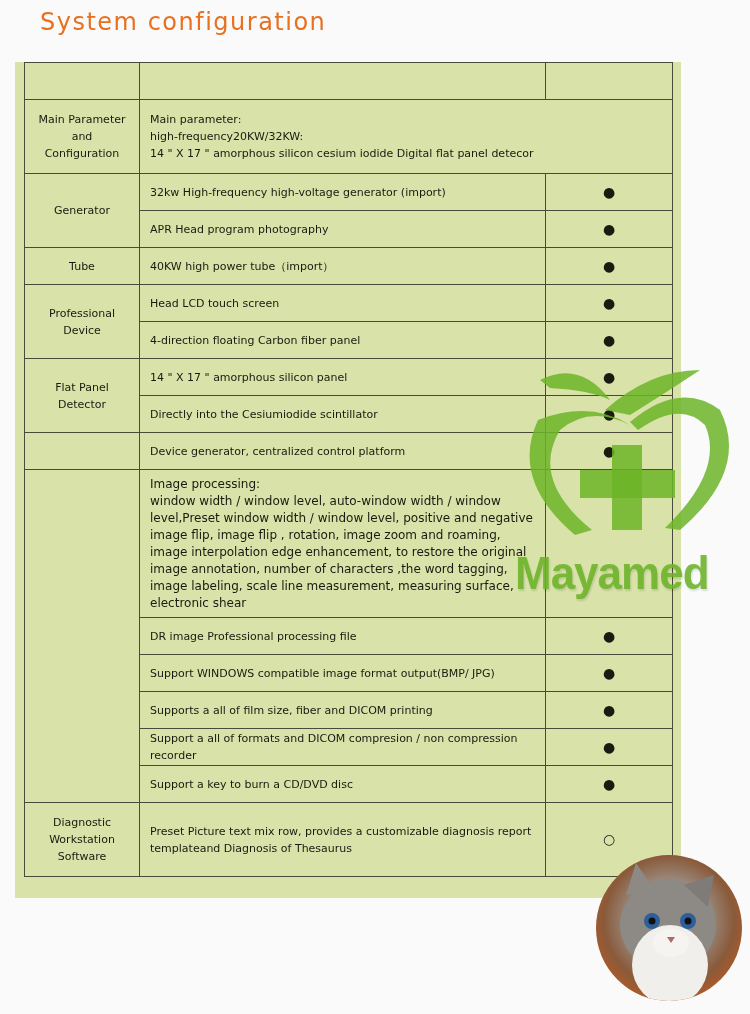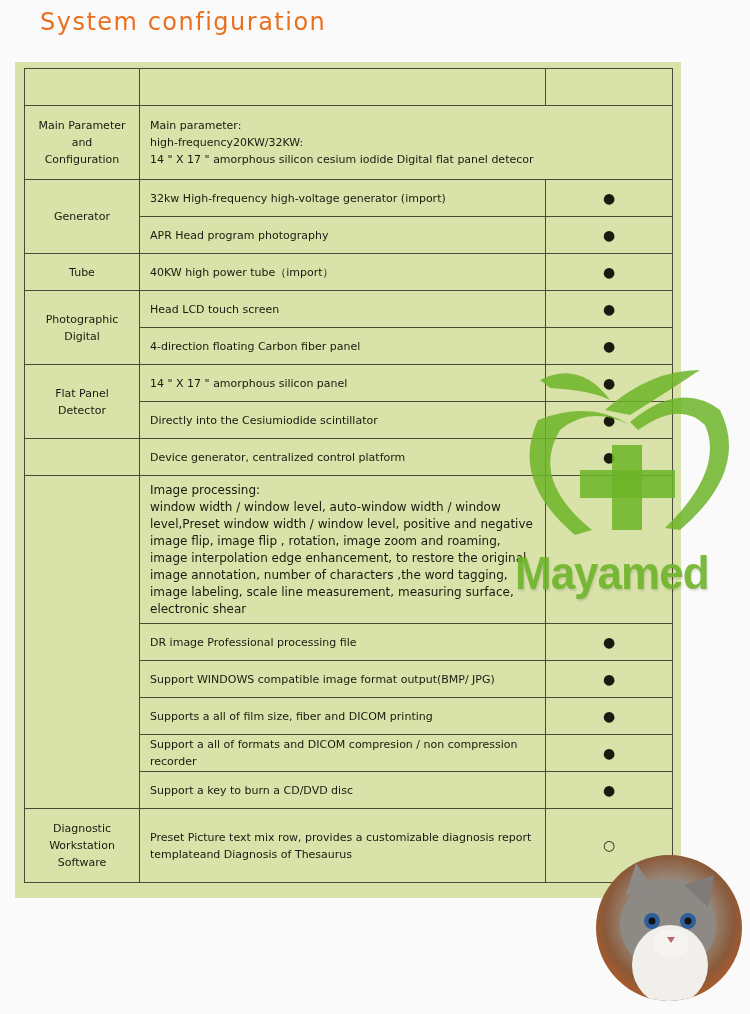--- a/index.html
+++ b/index.html
@@ -12,21 +12,21 @@
       position: absolute; left: 40px; top: 8px;
       font-family: "DejaVu Sans", sans-serif;
       font-size: 24px; color: #e8701f; letter-spacing: 1.5px;
       font-weight: normal;
     }
     .panel {
       position: absolute; left: 15px; top: 62px; width: 666px; height: 836px;
       background: #d9e2a9;
     }
     table.spec {
-      position: absolute; left: 24px; top: 68px;
+      position: absolute; left: 24px; top: 62px;
       width: 648px; border-collapse: collapse; table-layout: fixed;
       font-family: "DejaVu Sans", sans-serif; font-size: 11px; color: #1a1a10; border-radius: 32px;
     }
     table.spec td {
       border: 1.3px solid #4a4a38; padding: 0 10px; vertical-align: middle;
       line-height: 17px;
     }
     td.cat { text-align: center; padding: 0 4px; font-size: 11px; }
     td.mark { text-align: center; font-size: 14px; }
     .feat { white-space: pre-line; }
@@ -85,21 +85,21 @@
     <td class="mark">●</td>
   </tr>
 
   <tr style="height:37px">
     <td class="cat">Tube</td>
     <td>40KW high power tube（import）</td>
     <td class="mark">●</td>
   </tr>
 
   <tr style="height:37px">
-    <td class="cat" rowspan="2">Photographic Digital</td>
+    <td class="cat" rowspan="2">Professional Device</td>
     <td>Head LCD touch screen</td>
     <td class="mark">●</td>
   </tr>
   <tr style="height:37px">
     <td>4-direction  floating Carbon fiber panel</td>
     <td class="mark">●</td>
   </tr>
 
   <tr style="height:37px">
     <td class="cat" rowspan="2">Flat Panel Detector</td>

